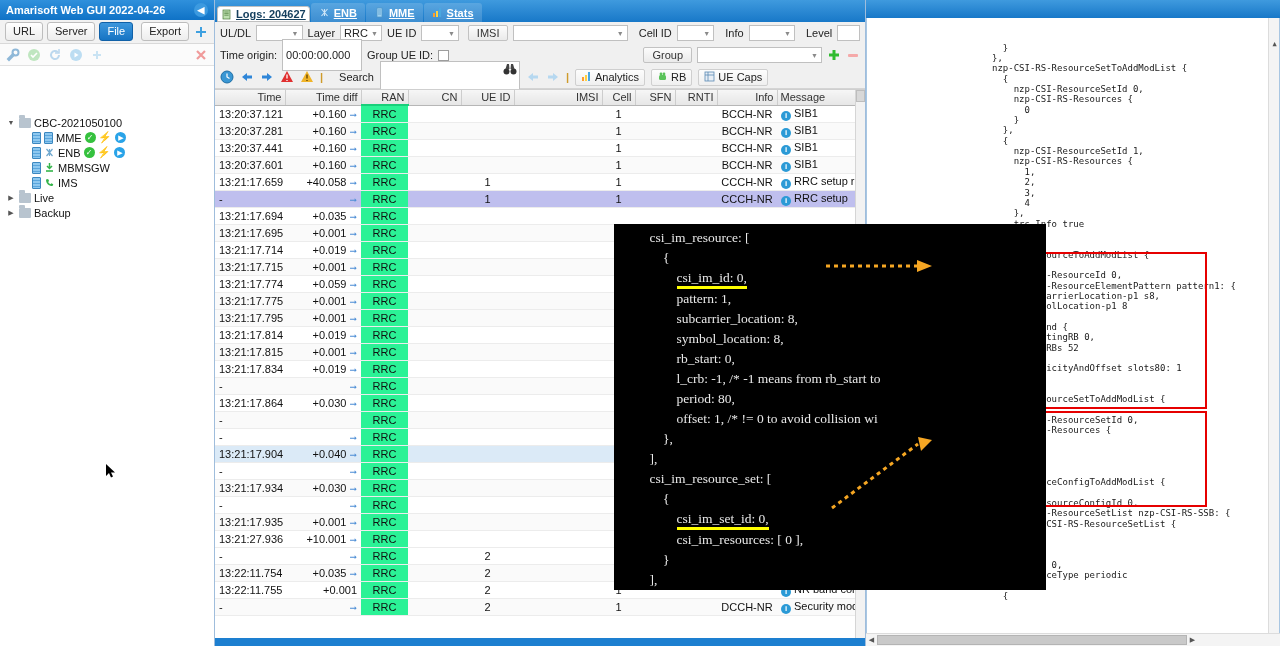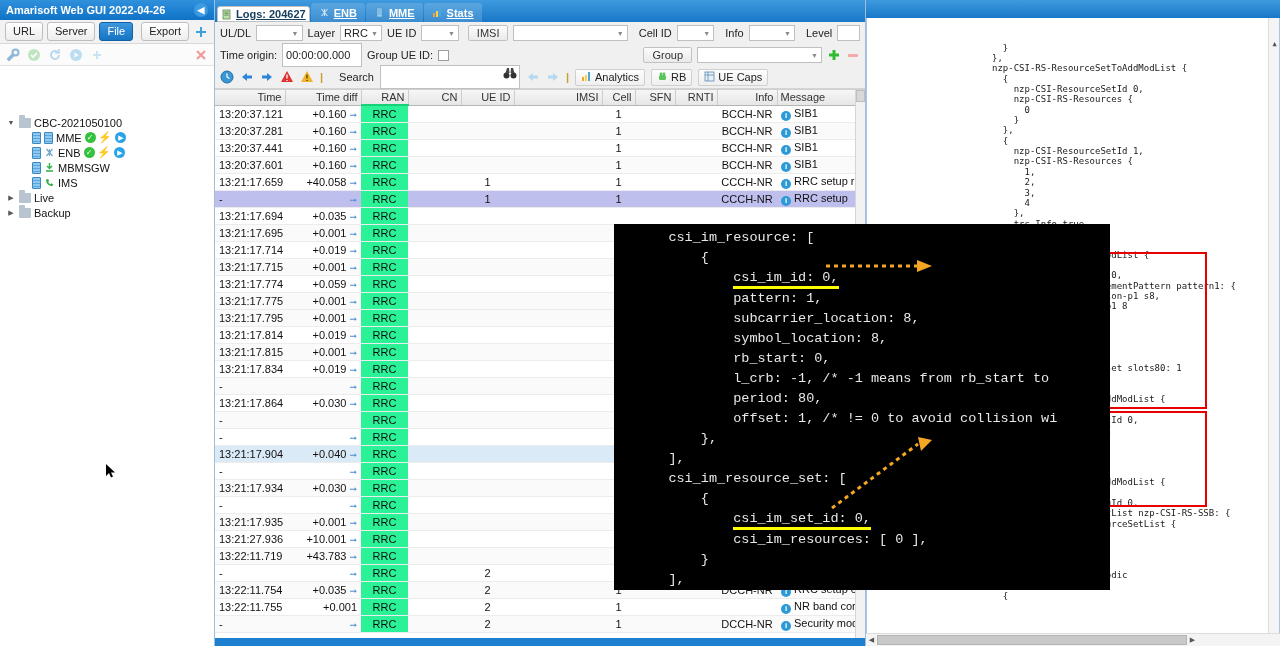--- a/index.html
+++ b/index.html
@@ -102,21 +102,21 @@
   .filterbar { background:#f0f0f0; border-bottom:1px solid #d4d4d4; }
   .frow { display:flex; align-items:center; height:22px; padding: 0 5px; gap: 5px; }
   .lbl { font-size: 11px; color: #222; white-space: nowrap; }
   .sel {
     height: 16px; border: 1px solid #c0c0c0; background:#fff;
     display:flex; align-items:center; justify-content: space-between;
     padding: 0 3px; font-size: 11px; color:#222;
   }
   .sel .car { color:#8a8a8a; font-size:7px; }
   .txt {
-    height: 24px; border: 1px solid #c0c0c0; background:#fff;
+    height: 32px; border: 1px solid #c0c0c0; background:#fff;
     padding: 0 3px; font-size: 11px; color:#222; display:flex; align-items:center;
   }
   .gbtn {
     border:1px solid #c2c2c2; background: linear-gradient(#fcfcfc,#eaeaea);
     font-size:11px; padding:1px 8px; border-radius:2px; color:#333;
   }
   .chk { width:11px; height:11px; border:1px solid #9d9d9d; background:#fff; }
   .srow { display:flex; align-items:center; height:22px; padding:0 5px; gap:6px; background:#f0f0f0;}
   .sep { color:#cf9b2b; font-weight:bold; }
   .tbtn {
@@ -153,23 +153,23 @@
     line-height:10px; font-weight:bold; margin-right:3px; vertical-align:-1px;
   }
   .vscroll {
     position:absolute; right:0; top:0; width:10px; bottom:0;
     background:#f2f2f2; border-left:1px solid #d5d5d5;
   }
   .vthumb { position:absolute; top:0; left:0; right:0; height:12px; background:#d8d8d8; border:1px solid #bdbdbd;}
 
   
   #codeoverlay {
-    position: absolute; left: 399px; top: 210px; width: 496px; height: 366px;
+    position: absolute; left: 399px; top: 210px; width: 432px; height: 366px;
     background: #000000; color: #e8e8e8;
-    font-family: Liberation Mono, monospace; font-size: 13.5px;
+    font-family: Liberation Serif, serif; font-size: 13.5px;
     line-height: 20px; padding: 4px 0 0 22px; overflow: hidden;
     white-space: pre; z-index: 20;
   }
   .ul-y { border-bottom: 3px solid #ffff00; display:inline-block; line-height: 16px;}
 
   .statusbar { height: 8px; background:#1d7fd0; }
 
   
   #right {
     flex: 0 0 415px; width: 415px; height:646px; background:#ffffff;
@@ -854,33 +854,20 @@
               <td class="c"></td>
               <td class="c"></td>
               <td class="c"></td>
               <td class="c"></td>
               <td class="c"></td>
               <td></td>
             </tr>
             <tr>
               <td class="t">13:21:27.936</td>
               <td class="td">+10.001<span class="arr">➞</span></td>
-              <td class="ran-cell">RRC</td>
-              <td class="c"></td>
-              <td class="c"></td>
-              <td class="c"></td>
-              <td class="c"></td>
-              <td class="c"></td>
-              <td class="c"></td>
-              <td class="c"></td>
-              <td></td>
-            </tr>
-            <tr class="alt">
-              <td class="t">13:22:11.719</td>
-              <td class="td">+43.783<span class="arr">➞</span></td>
               <td class="ran-cell">RRC</td>
               <td class="c"></td>
               <td class="c"></td>
               <td class="c"></td>
               <td class="c"></td>
               <td class="c"></td>
               <td class="c"></td>
               <td class="c"></td>
               <td></td>
             </tr>

